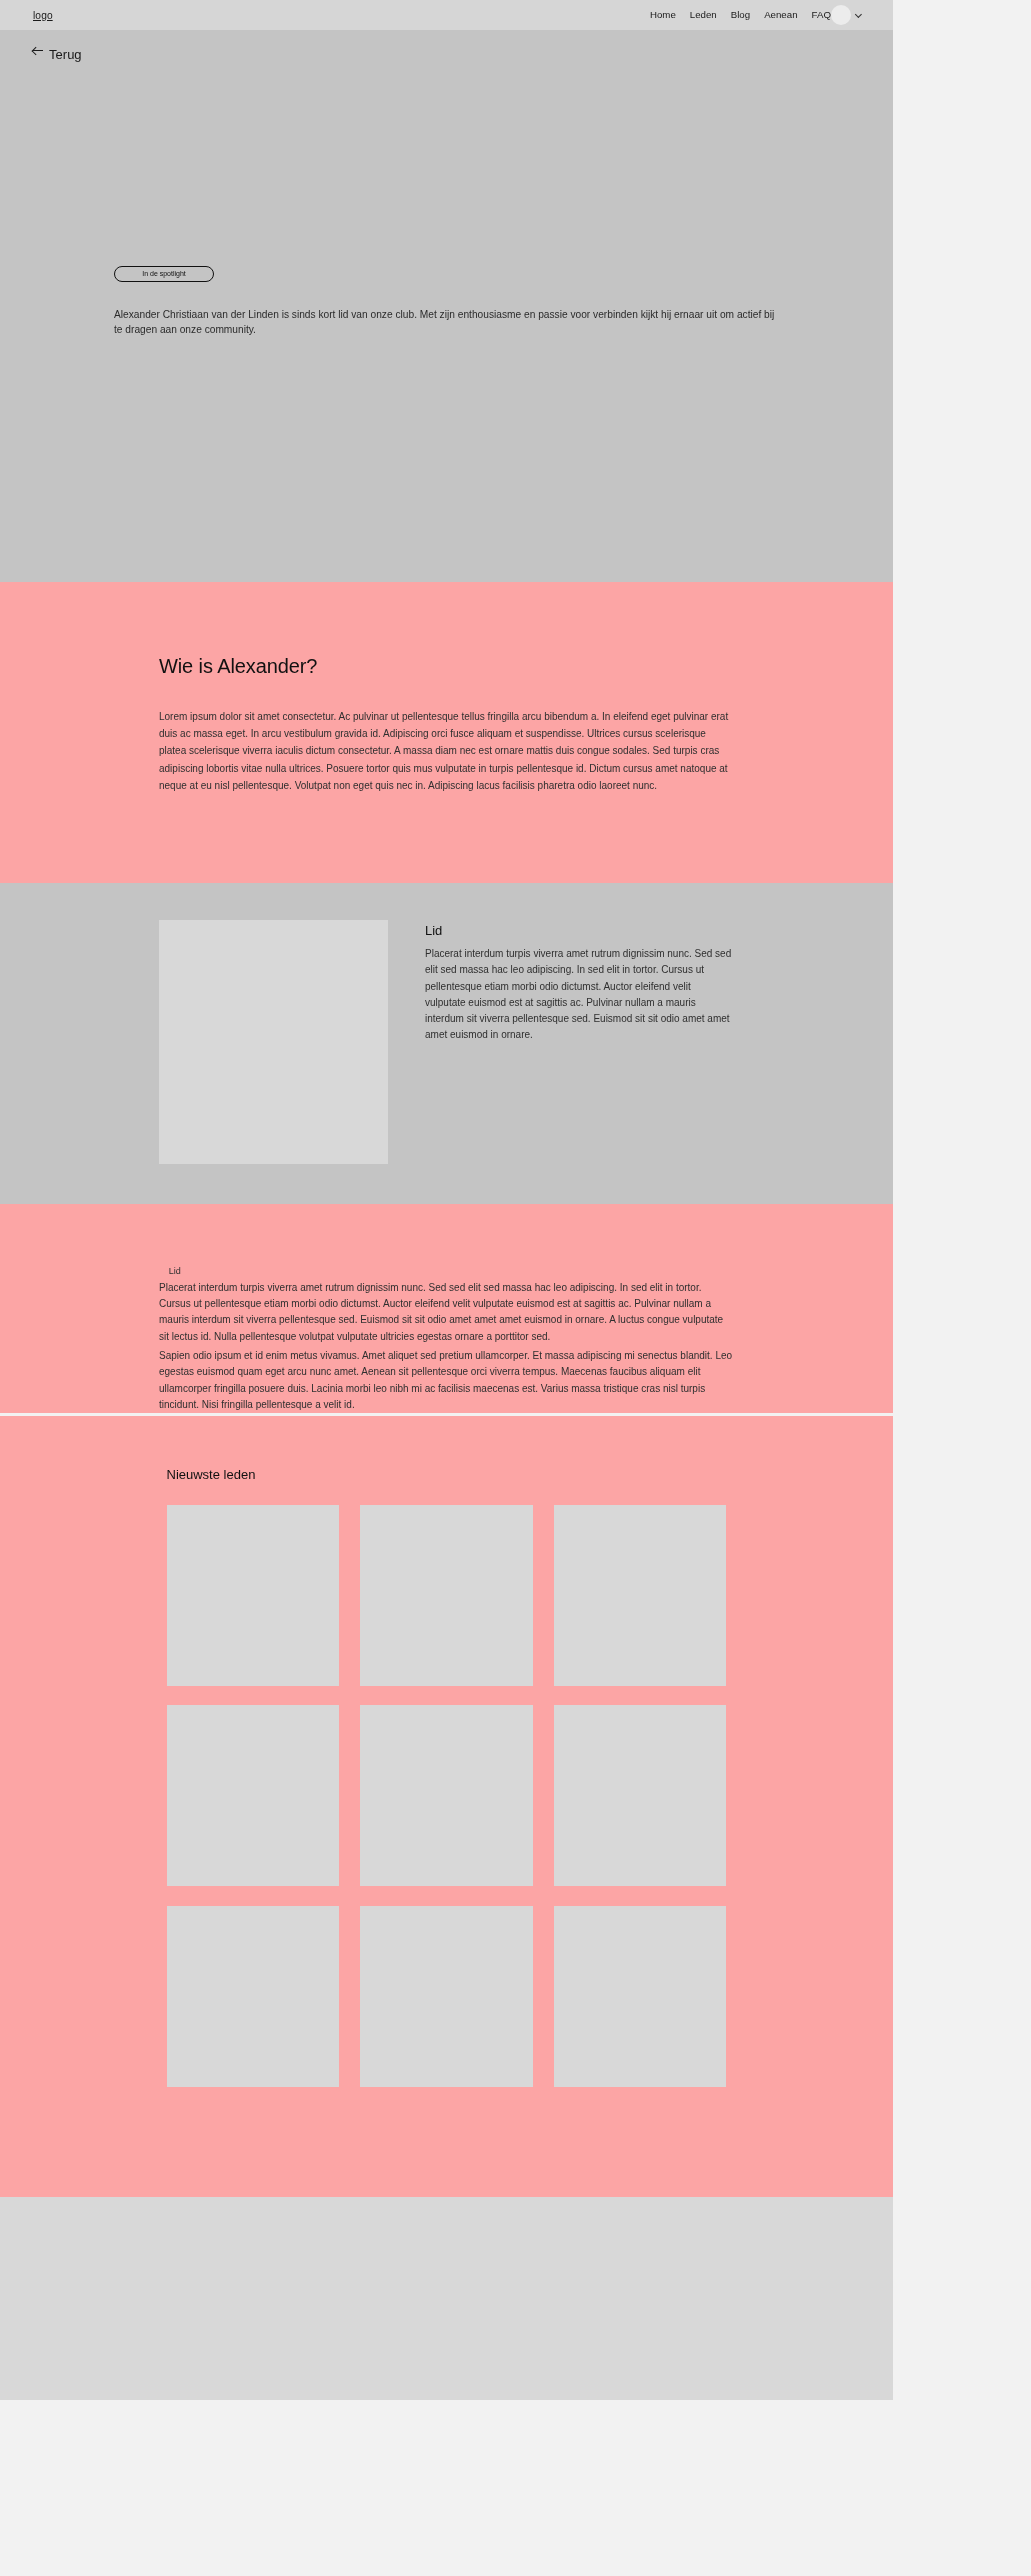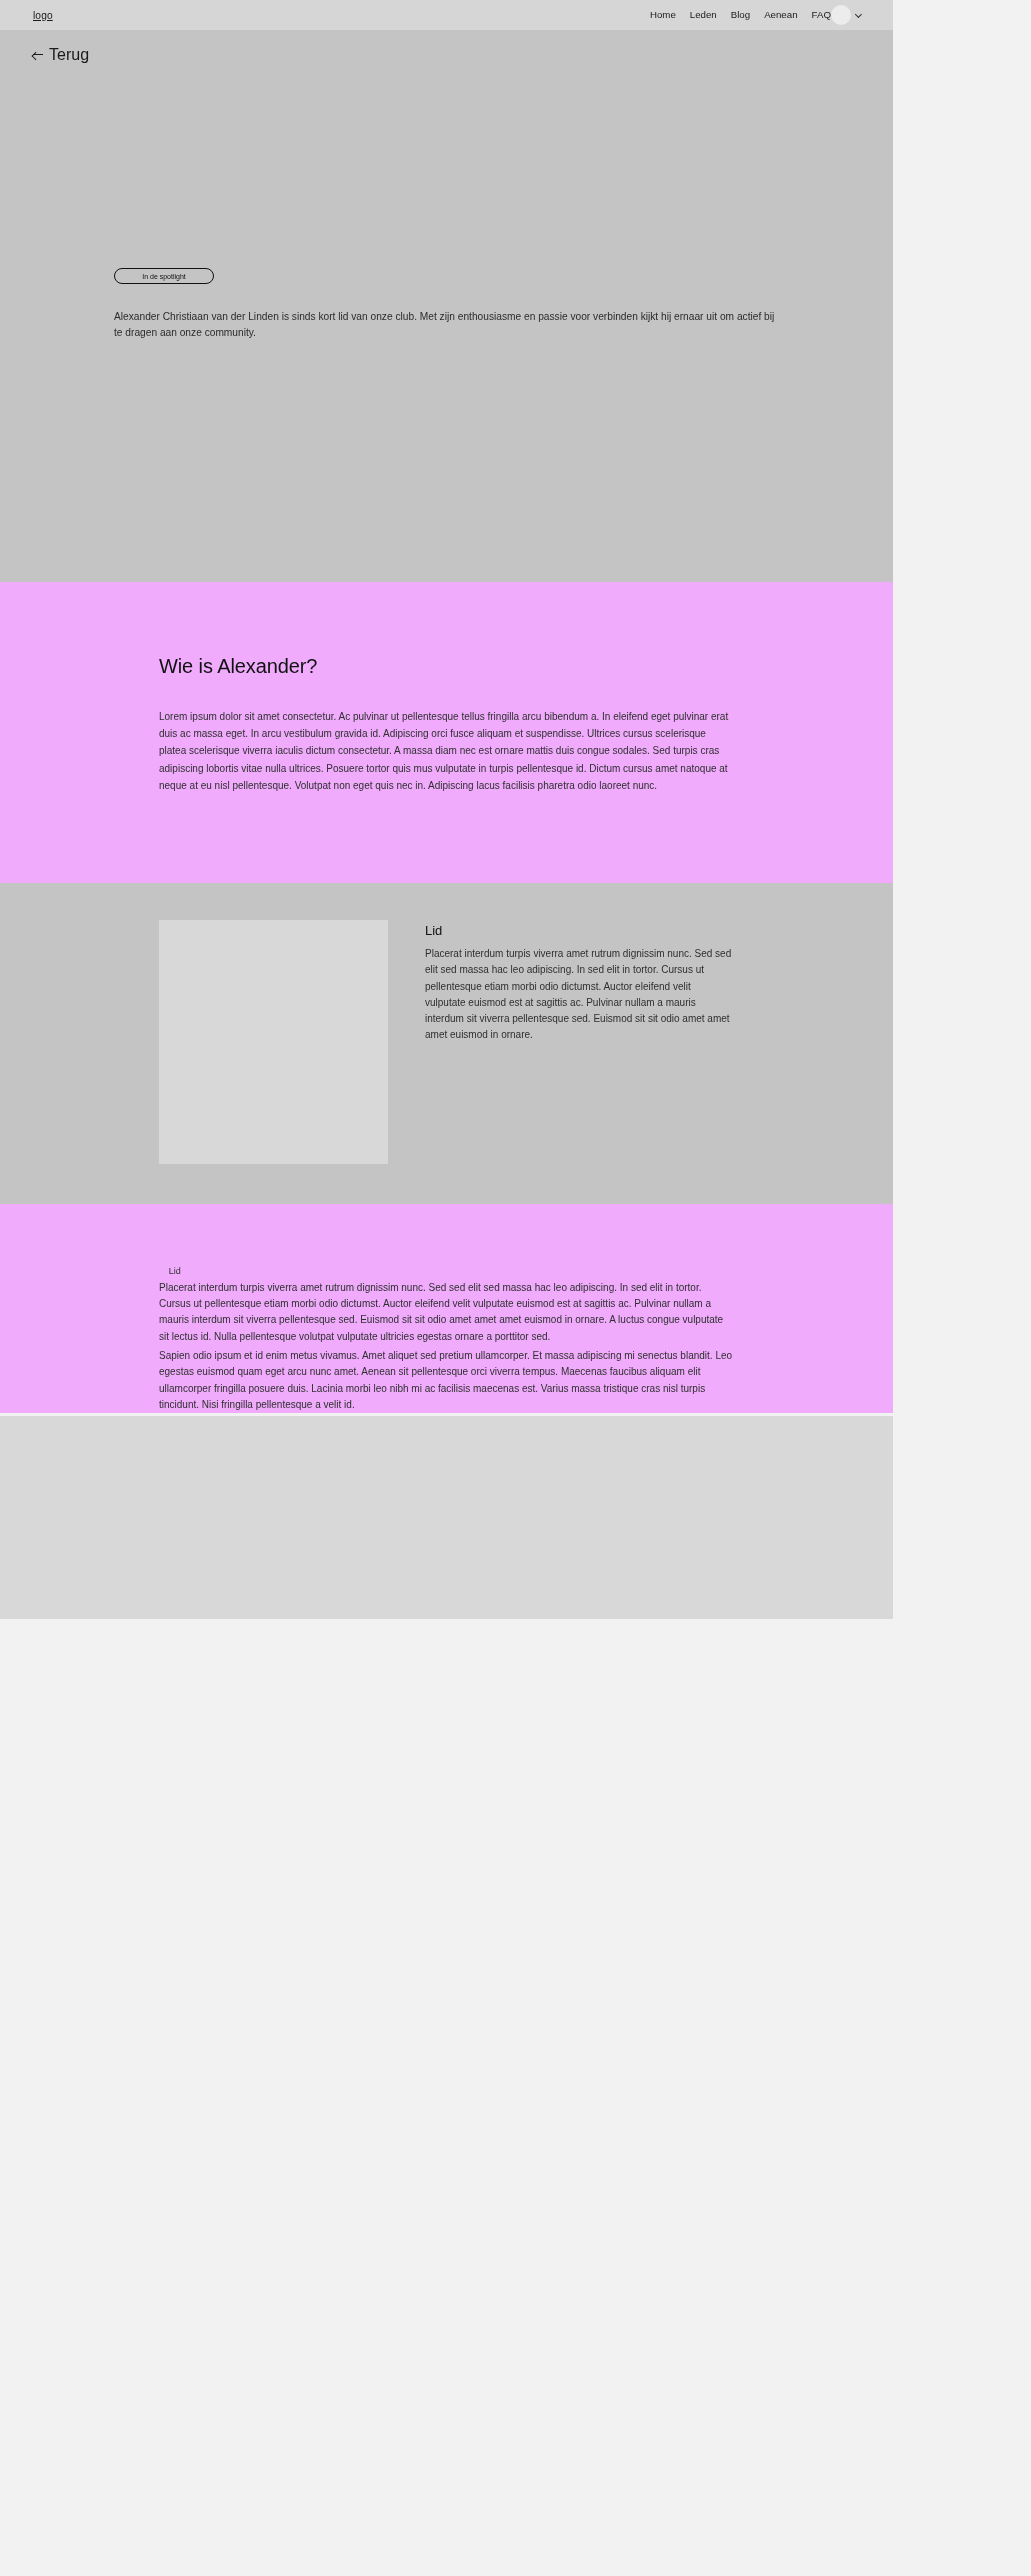--- a/index.html
+++ b/index.html
@@ -78,23 +78,22 @@
     background: #c4c4c4;
     padding: 0 0 59px 0;
     min-height: 552px;
     position: relative;
   }
   .back-row {
     padding: 16px 0 0 33px;
   }
   .back-link {
     display: inline-flex;
-    align-items: center;
     gap: 5.4px;
-    font-size: 16px;
+    font-size: 13px;
     color: #1a1a1a;
     text-decoration: none;
   }
   .arrow-left {
     display: inline-block;
     width: 10.7px;
     height: 7.5px;
     position: relative;
   }
   .arrow-left::before {
@@ -143,21 +142,21 @@
   }
   .hero-sub {
     font-size: 10.2px;
     line-height: 1.55;
     color: #2b2b2b;
     max-width: 674px;
   }
 
   
   .section-light {
-    background: #f0abfc;
+    background: #fca5a5;
   }
   .container {
     width: 575px;
     margin: 0 auto;
   }
   .wie-section {
     padding: 73px 0 89px 0;
   }
   .h2 {
     font-size: 20px;
@@ -311,18 +310,35 @@
   </section>
 
   <section class="section-light lid2-section">
     <div class="container">
       <div class="lid2-label">Lid</div>
       <p class="lid2-p">Placerat interdum turpis viverra amet rutrum dignissim nunc. Sed sed elit sed massa hac leo adipiscing. In sed elit in tortor. Cursus ut pellentesque etiam morbi odio dictumst. Auctor eleifend velit vulputate euismod est at sagittis ac. Pulvinar nullam a mauris interdum sit viverra pellentesque sed. Euismod sit sit odio amet amet amet euismod in ornare. A luctus congue vulputate sit lectus id. Nulla pellentesque volutpat vulputate ultricies egestas ornare a porttitor sed.</p>
       <p class="lid2-p">Sapien odio ipsum et id enim metus vivamus. Amet aliquet sed pretium ullamcorper. Et massa adipiscing mi senectus blandit. Leo egestas euismod quam eget arcu nunc amet. Aenean sit pellentesque orci viverra tempus. Maecenas faucibus aliquam elit ullamcorper fringilla posuere duis. Lacinia morbi leo nibh mi ac facilisis maecenas est. Varius massa tristique cras nisl turpis tincidunt. Nisi fringilla pellentesque a velit id.</p>
     </div>
   </section>
 
+  <section class="section-light leden-section">
+    <div class="container">
+      <h2 class="leden-title">Nieuwste leden</h2>
+    </div>
+    <div class="card-grid">
+      <div class="card"></div>
+      <div class="card"></div>
+      <div class="card"></div>
+      <div class="card"></div>
+      <div class="card"></div>
+      <div class="card"></div>
+      <div class="card"></div>
+      <div class="card"></div>
+      <div class="card"></div>
+    </div>
+    <div class="leden-spacer"></div>
+  </section>
 
   <section class="band-gray"></section>
   <footer class="band-footer"></footer>
 
 </div>
 
 
 </body></html>

